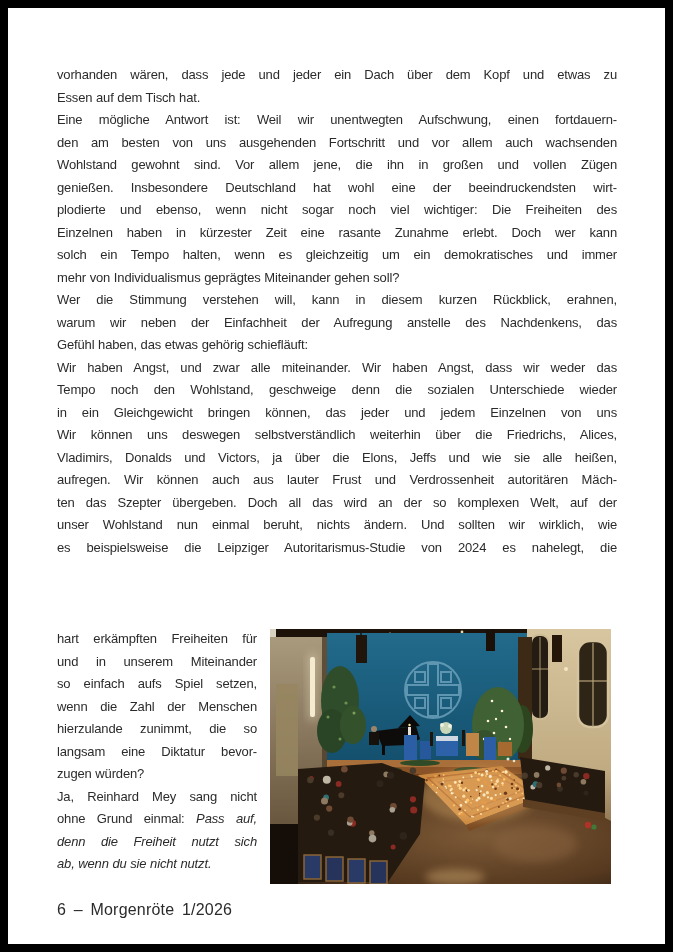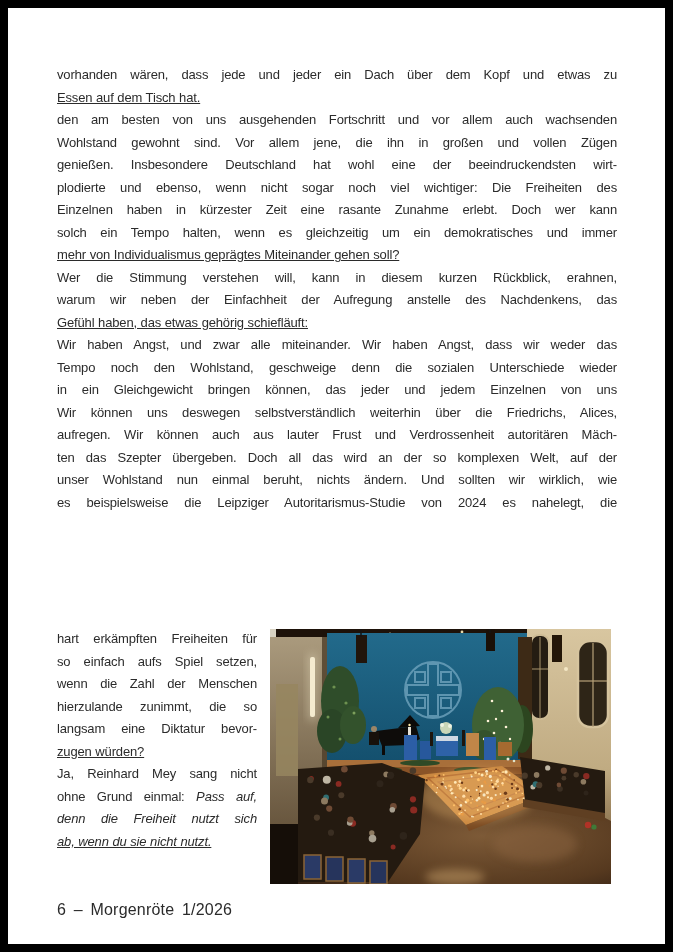--- a/index.html
+++ b/index.html
@@ -12,56 +12,59 @@
     width:657px;height:936px;background:var(--page-bg);
     border:8px solid var(--frame);position:relative;overflow:hidden;
     font-family:"Liberation Sans", sans-serif;color:var(--text);
   }
   .text-block{position:absolute;left:49px;top:56px;width:560px;}
   .column-block{position:absolute;left:49px;top:620px;width:200px;}
   .tline{
     font-size:13px;line-height:22.5px;letter-spacing:-0.15px;word-spacing:0.2px;
     text-align:justify;text-align-last:justify;white-space:nowrap;overflow:hidden;
   }
-  .tline.pend{text-align-last:left;text-decoration:underline;}
+  .tline.pend{text-align-last:left;}
   .it{font-style:italic;}
   .photo-wrap{position:absolute;left:262px;top:621px;width:341px;height:255px;}
   .photo-wrap svg{display:block;}
   .footer{position:absolute;left:49px;top:893px;font-size:16px;letter-spacing:0.2px;word-spacing:3px;color:var(--text);}
 </style>
 </head>
 <body>
 
 <div class="frame">
 
   <div class="text-block" id="body-lines">
       <div class="tline"><span>vorhanden wären, dass jede und jeder ein Dach über dem Kopf und etwas zu</span></div>
       <div class="tline pend"><span>Essen auf dem Tisch hat.</span></div>
+      <div class="tline"><span>Eine mögliche Antwort ist: Weil wir unentwegten Aufschwung, einen fortdauern-</span></div>
       <div class="tline"><span>den am besten von uns ausgehenden Fortschritt und vor allem auch wachsenden</span></div>
       <div class="tline"><span>Wohlstand gewohnt sind. Vor allem jene, die ihn in großen und vollen Zügen</span></div>
       <div class="tline"><span>genießen. Insbesondere Deutschland hat wohl eine der beeindruckendsten wirt-</span></div>
       <div class="tline"><span>plodierte und ebenso, wenn nicht sogar noch viel wichtiger: Die Freiheiten des</span></div>
       <div class="tline"><span>Einzelnen haben in kürzester Zeit eine rasante Zunahme erlebt. Doch wer kann</span></div>
       <div class="tline"><span>solch ein Tempo halten, wenn es gleichzeitig um ein demokratisches und immer</span></div>
       <div class="tline pend"><span>mehr von Individualismus geprägtes Miteinander gehen soll?</span></div>
       <div class="tline"><span>Wer die Stimmung verstehen will, kann in diesem kurzen Rückblick, erahnen,</span></div>
       <div class="tline"><span>warum wir neben der Einfachheit der Aufregung anstelle des Nachdenkens, das</span></div>
       <div class="tline pend"><span>Gefühl haben, das etwas gehörig schiefläuft:</span></div>
       <div class="tline"><span>Wir haben Angst, und zwar alle miteinander. Wir haben Angst, dass wir weder das</span></div>
       <div class="tline"><span>Tempo noch den Wohlstand, geschweige denn die sozialen Unterschiede wieder</span></div>
       <div class="tline"><span>in ein Gleichgewicht bringen können, das jeder und jedem Einzelnen von uns</span></div>
       <div class="tline"><span>Wir können uns deswegen selbstverständlich weiterhin über die Friedrichs, Alices,</span></div>
+      <div class="tline"><span>Vladimirs, Donalds und Victors, ja über die Elons, Jeffs und wie sie alle heißen,</span></div>
       <div class="tline"><span>aufregen. Wir können auch aus lauter Frust und Verdrossenheit autoritären Mäch-</span></div>
       <div class="tline"><span>ten das Szepter übergeben. Doch all das wird an der so komplexen Welt, auf der</span></div>
       <div class="tline"><span>unser Wohlstand nun einmal beruht, nichts ändern. Und sollten wir wirklich, wie</span></div>
       <div class="tline"><span>es beispielsweise die Leipziger Autoritarismus-Studie von 2024 es nahelegt, die</span></div>
     </div>
 
   <div class="column-block" id="column-lines">
       <div class="tline"><span>hart erkämpften Freiheiten für</span></div>
+      <div class="tline"><span>und in unserem Miteinander</span></div>
       <div class="tline"><span>so einfach aufs Spiel setzen,</span></div>
       <div class="tline"><span>wenn die Zahl der Menschen</span></div>
       <div class="tline"><span>hierzulande zunimmt, die so</span></div>
       <div class="tline"><span>langsam eine Diktatur bevor-</span></div>
       <div class="tline pend"><span>zugen würden?</span></div>
       <div class="tline"><span>Ja, Reinhard Mey sang nicht</span></div>
       <div class="tline"><span>ohne Grund einmal: </span><span class="it">Pass auf,</span></div>
       <div class="tline"><span class="it">denn die Freiheit nutzt sich</span></div>
       <div class="tline pend"><span class="it">ab, wenn du sie nicht nutzt.</span></div>
     </div>

